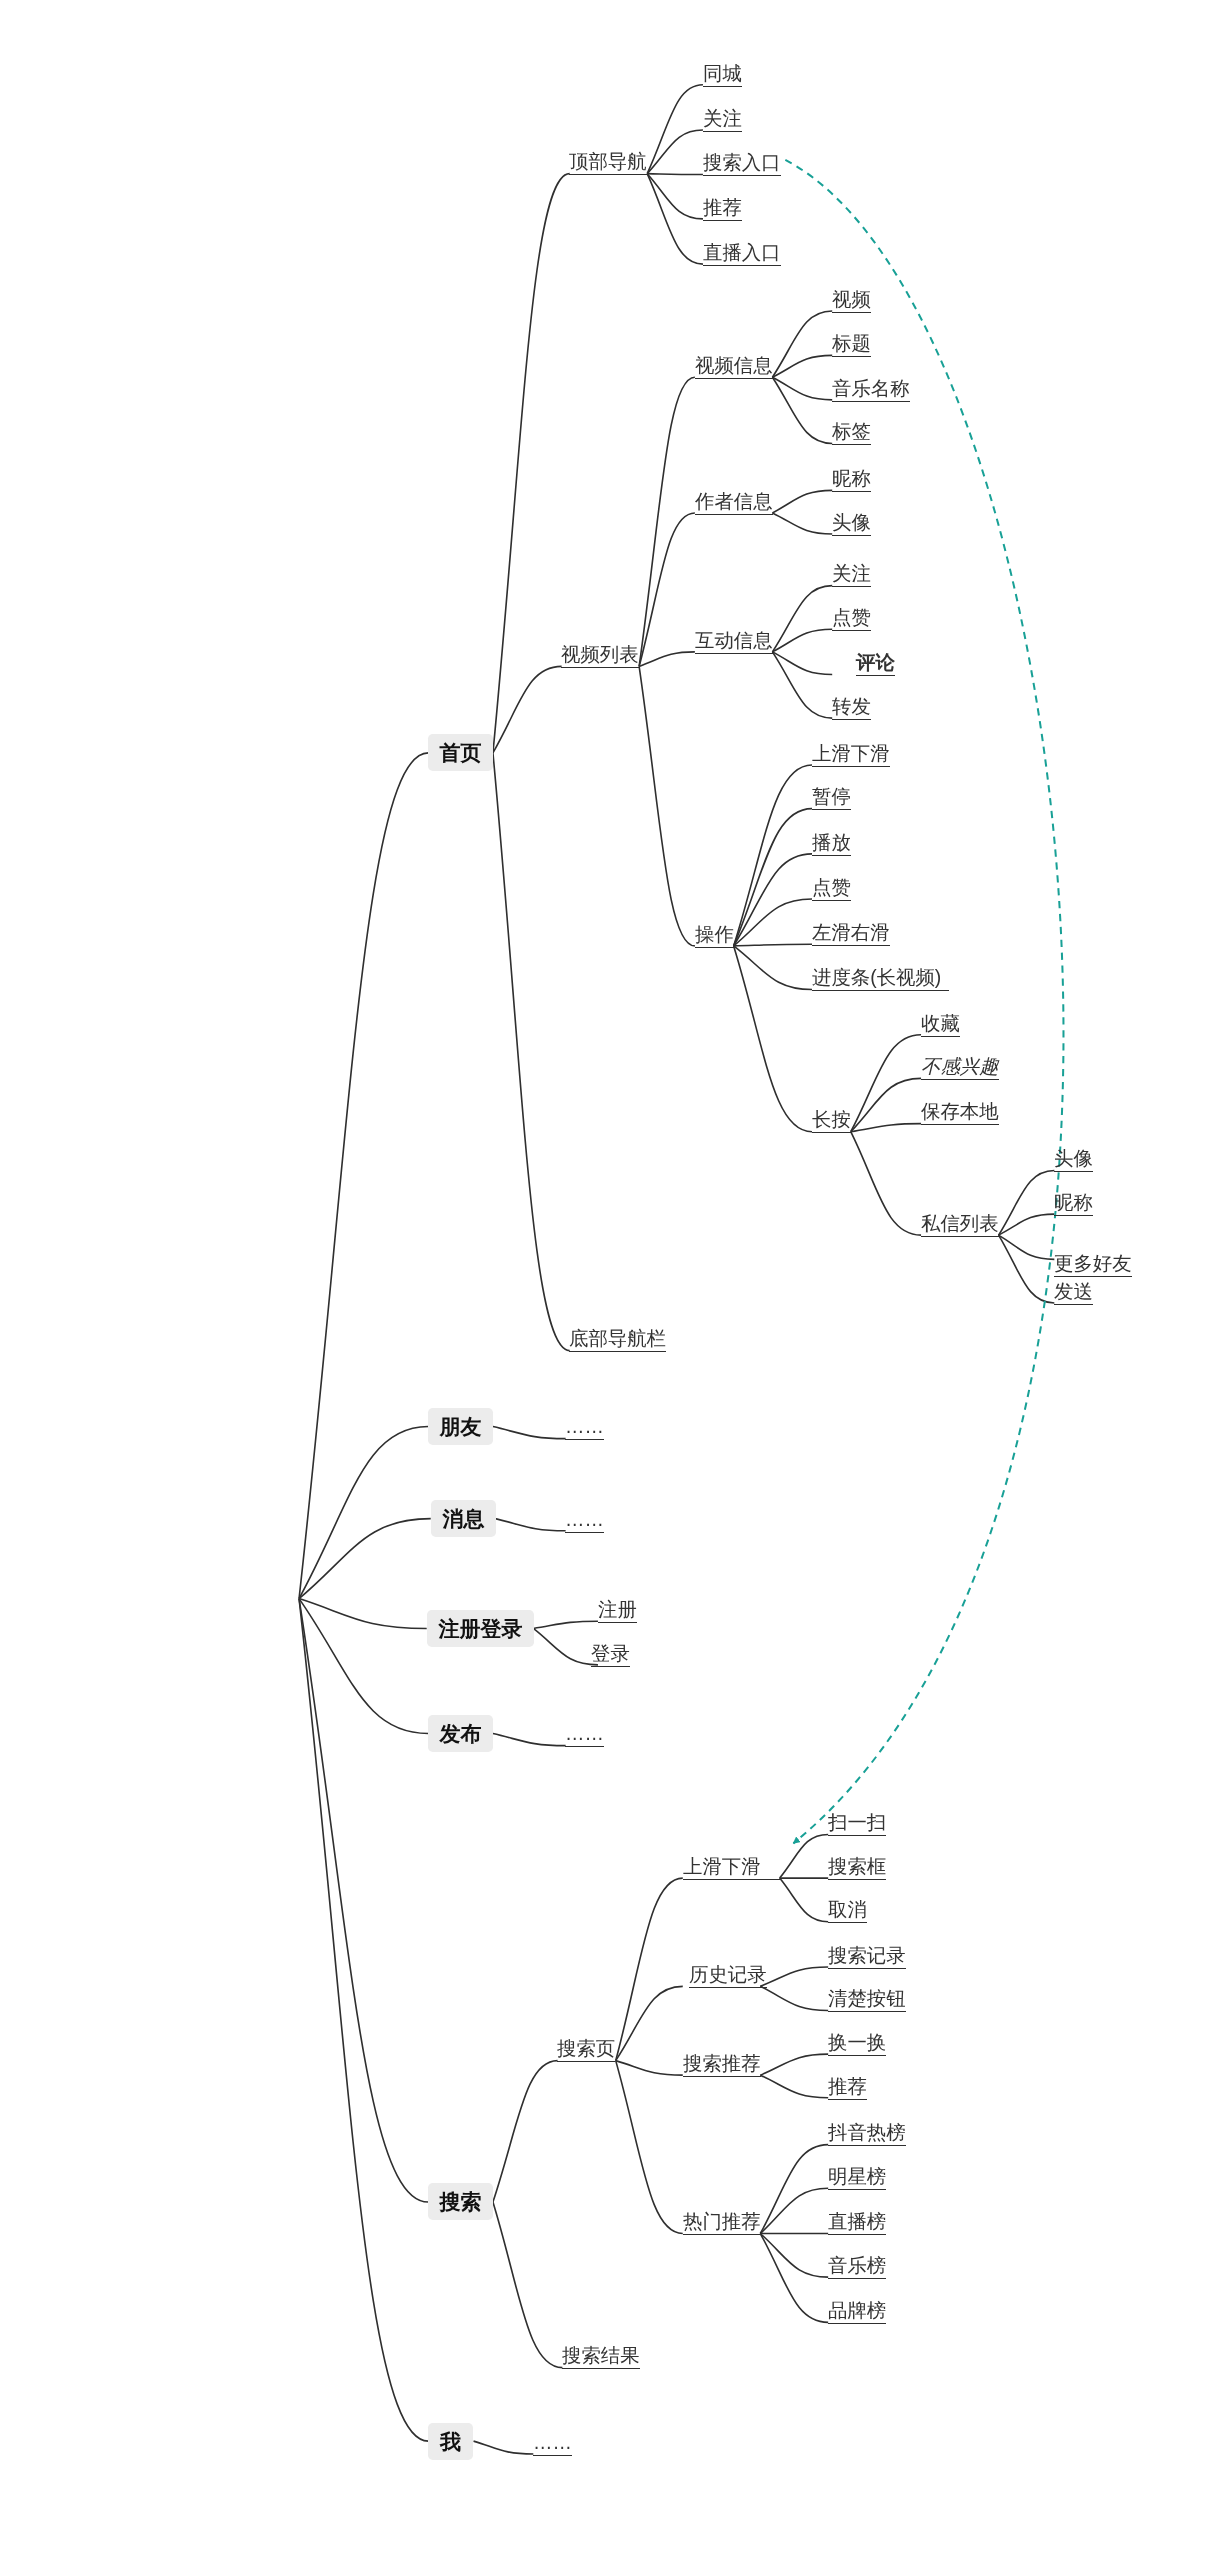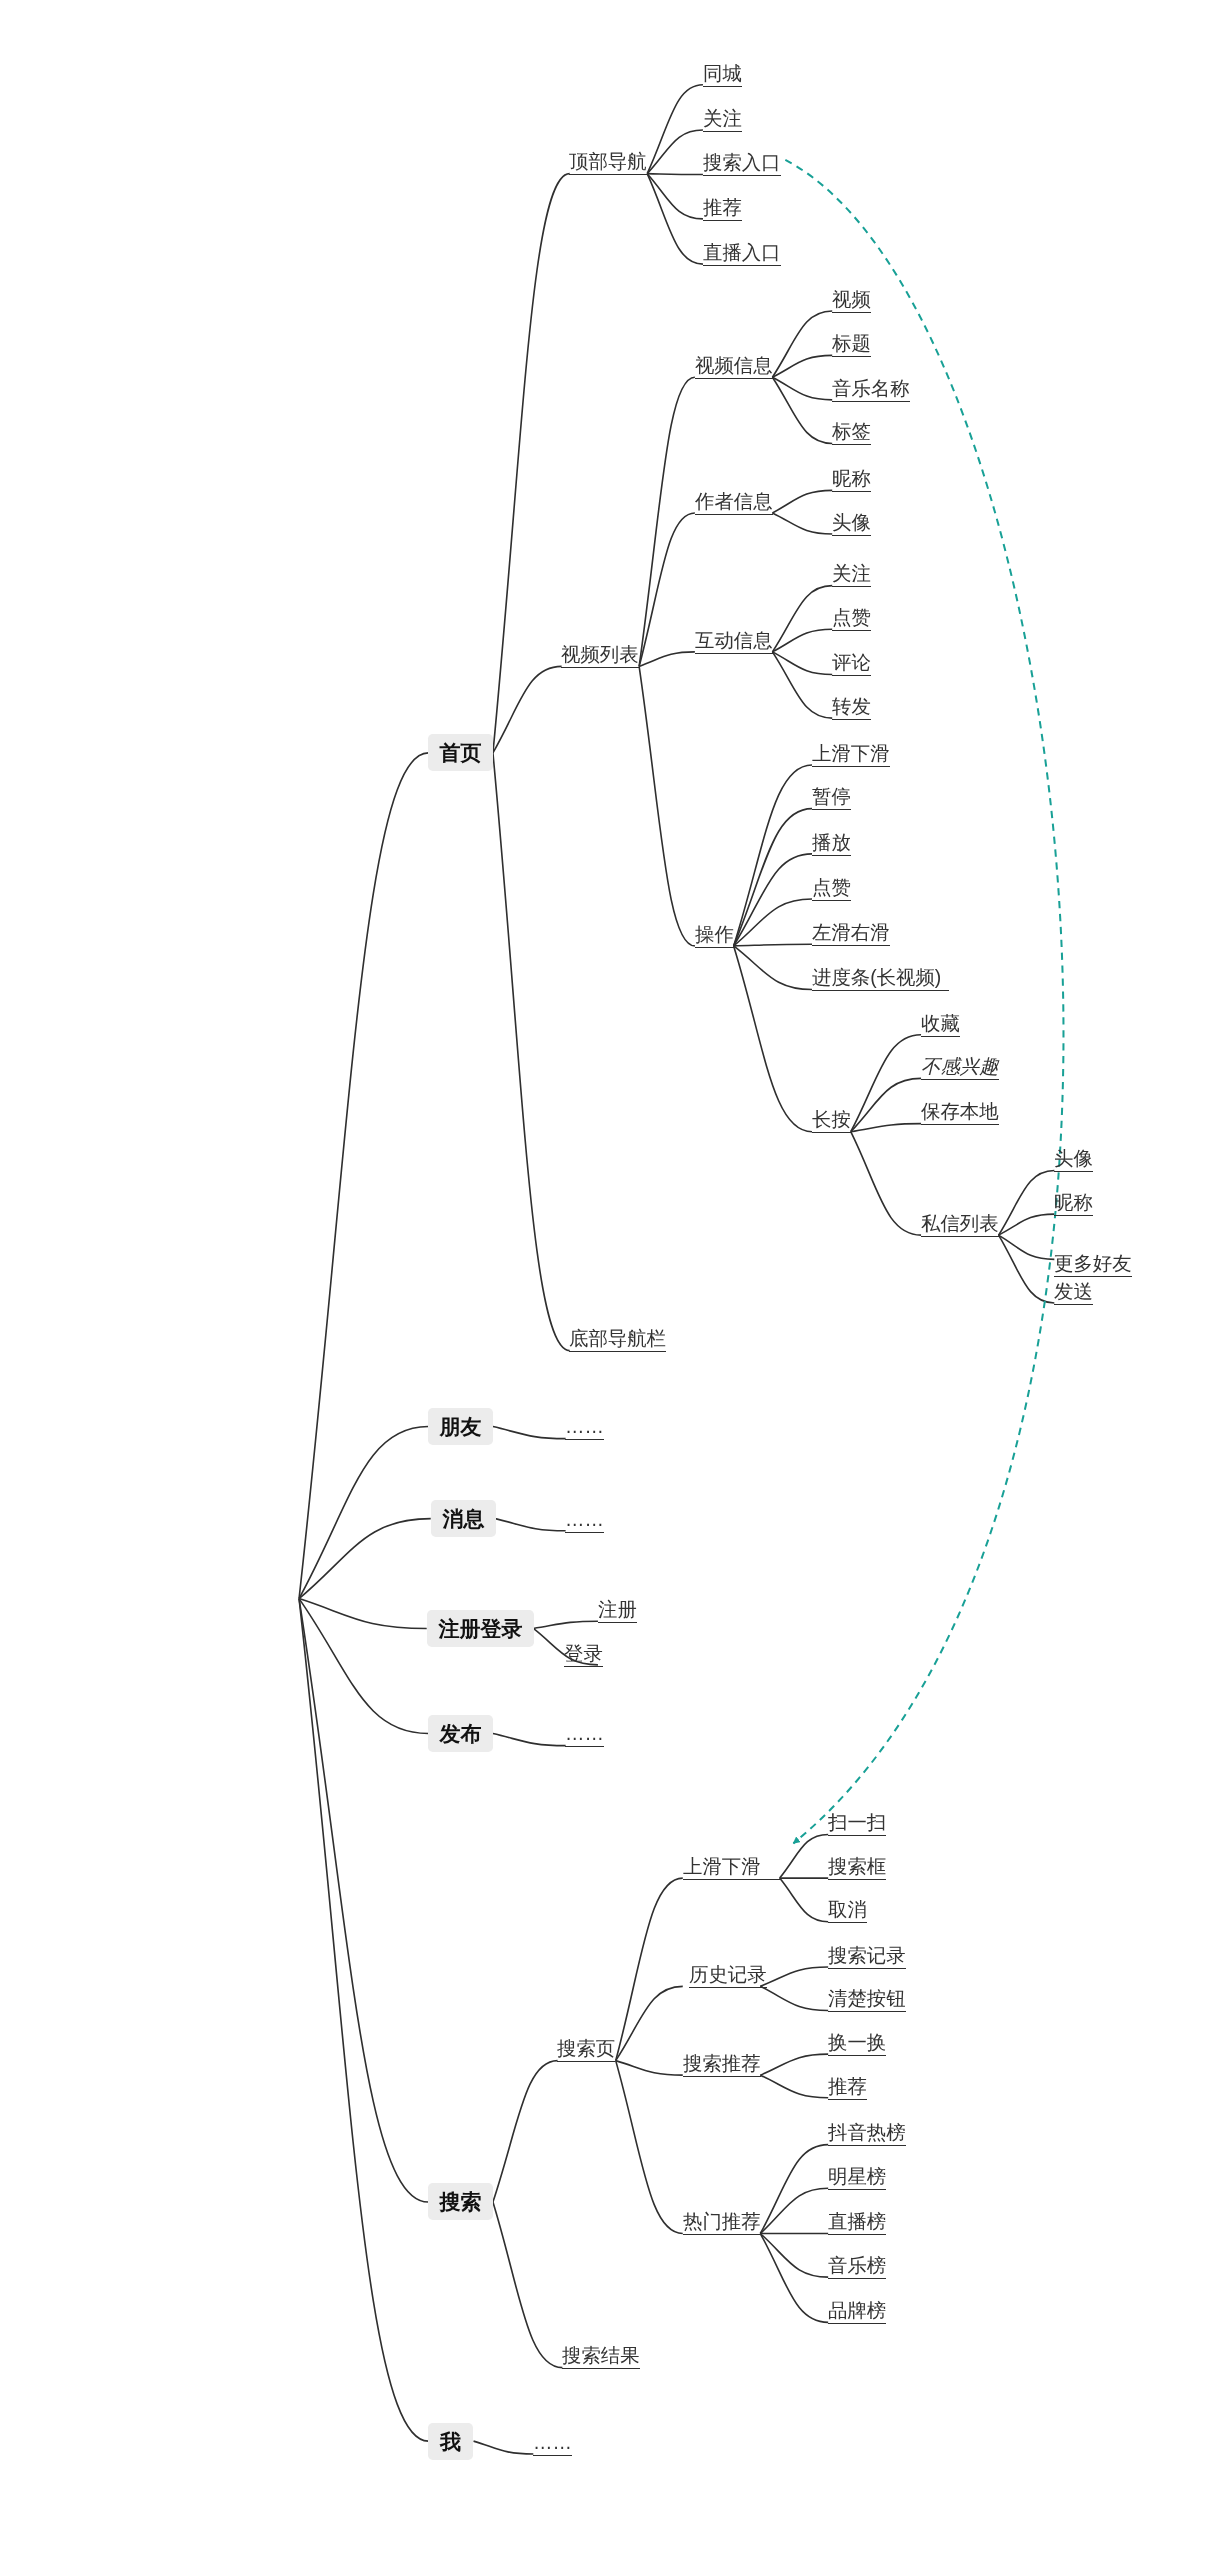--- a/index.html
+++ b/index.html
@@ -147,21 +147,21 @@
   <div class="node label" style="left:832px;top:376px;width:78px;">音乐名称</div>
   <div class="node label" style="left:832px;top:419px;width:39px;">标签</div>
 
   <div class="node label" style="left:695px;top:489px;width:78px;">作者信息</div>
   <div class="node label" style="left:832px;top:466px;width:39px;">昵称</div>
   <div class="node label" style="left:832px;top:510px;width:39px;">头像</div>
 
   <div class="node label" style="left:695px;top:628px;width:78px;">互动信息</div>
   <div class="node label" style="left:832px;top:561px;width:39px;">关注</div>
   <div class="node label" style="left:832px;top:605px;width:39px;">点赞</div>
-  <div class="node label" style="left:832px;top:650px;width:39px;">评论</div>
+  <div class="node label" style="left:856px;top:650px;width:39px;font-weight:bold;">评论</div>
   <div class="node label" style="left:832px;top:694px;width:39px;">转发</div>
 
   <div class="node label" style="left:695px;top:922px;width:39px;">操作</div>
   <div class="node label" style="left:812px;top:741px;width:78px;">上滑下滑</div>
   <div class="node label" style="left:812px;top:784px;width:39px;">暂停</div>
   <div class="node label" style="left:812px;top:830px;width:39px;">播放</div>
   <div class="node label" style="left:812px;top:875px;width:39px;">点赞</div>
   <div class="node label" style="left:812px;top:920px;width:78px;">左滑右滑</div>
   <div class="node label" style="left:812px;top:965px;width:137px;">进度条(长视频)</div>
   <div class="node label" style="left:812px;top:1107px;width:39px;">长按</div>
@@ -174,21 +174,21 @@
   <div class="node label" style="left:1054px;top:1146px;width:39px;">头像</div>
   <div class="node label" style="left:1054px;top:1190px;width:39px;">昵称</div>
   <div class="node label" style="left:1054px;top:1235px;width:78px;margin-top:16px;">更多好友</div>
   <div class="node label" style="left:1054px;top:1279px;width:39px;">发送</div>
 
   <div class="node label" style="left:569px;top:1326px;width:97px;">底部导航栏</div>
 
   <div class="node label" style="left:565px;top:1414px;width:39px;">……</div>
   <div class="node label" style="left:565px;top:1507px;width:39px;">……</div>
   <div class="node label" style="left:598px;top:1597px;width:39px;">注册</div>
-  <div class="node label" style="left:564px;top:1641px;width:39px;">登录</div>
+  <div class="node label" style="left:591px;top:1641px;width:39px;">登录</div>
   <div class="node label" style="left:565px;top:1721px;width:39px;">……</div>
 
   <div class="node label" style="left:557px;top:2036px;width:58px;">搜索页</div>
 
   <div class="node label" style="left:683px;top:1854px;width:97px;">上滑下滑</div>
   <div class="node label" style="left:828px;top:1810px;width:58px;">扫一扫</div>
   <div class="node label" style="left:828px;top:1854px;width:58px;">搜索框</div>
   <div class="node label" style="left:828px;top:1897px;width:39px;">取消</div>
 
   <div class="node label" style="left:689px;top:1962px;width:78px;">历史记录</div>

